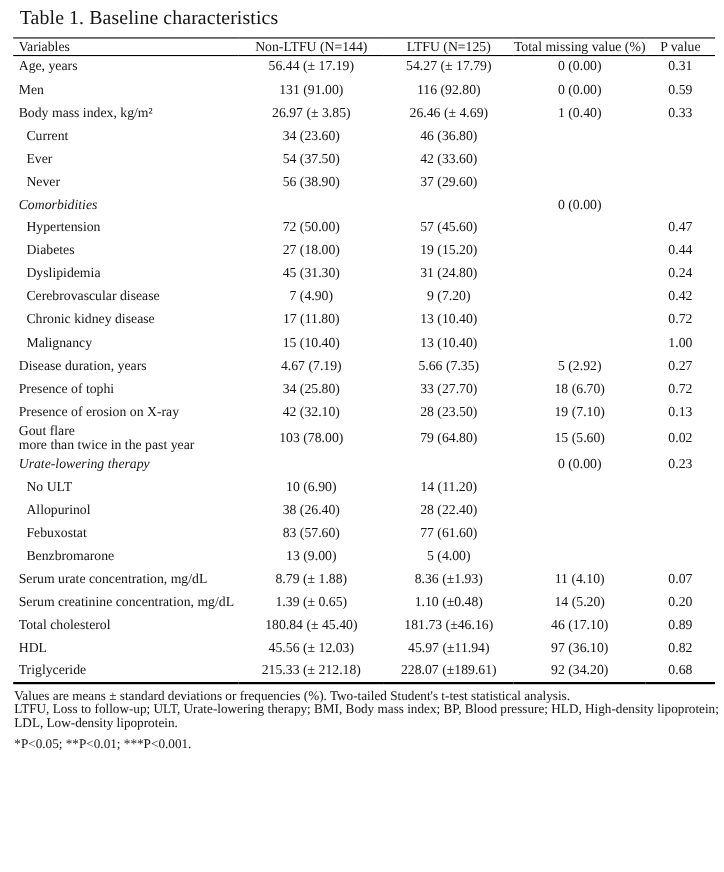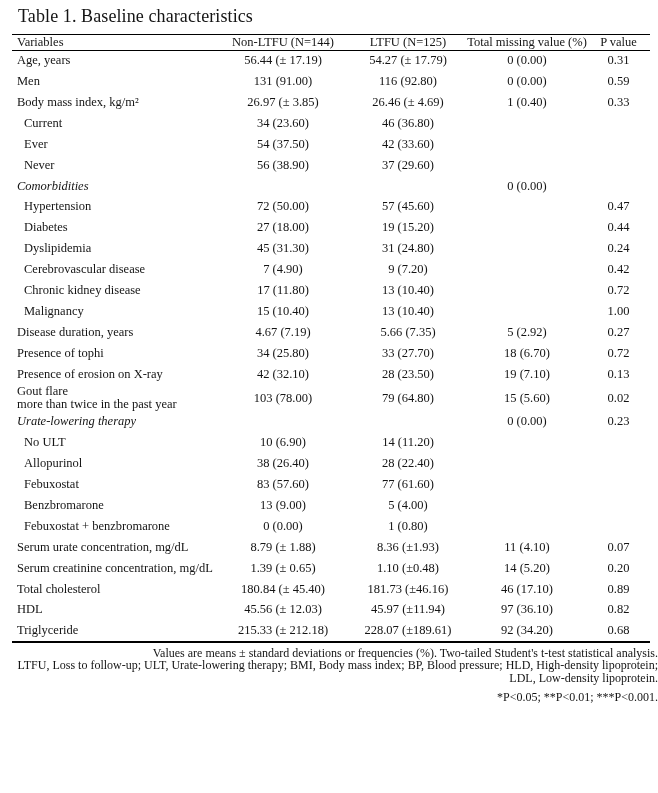--- a/index.html
+++ b/index.html
@@ -55,21 +55,21 @@
     white-space: pre-line;
   }
   tr.sub td.var { padding-left: 12px; }
   tr.section td.var { font-style: italic; }
   .footnotes {
     margin: 4px 0 0 1px;
     font-size: 12px;
     line-height: 12.6px;
     width: 645px;
   }
-  .footnotes p { margin: 0; text-align: right; }
+  .footnotes p { margin: 0; }
   .footnotes p.sig { margin-top: 7px; }
 </style>
 </head>
 <body>
 
 <div class="page">
 
   <div class="title">Table 1. Baseline characteristics</div>
 
   <table class="baseline">
@@ -238,27 +238,20 @@
       <td></td>
       <td></td>
     </tr>
         <tr class="sub">
       <td class="var">Benzbromarone</td>
       <td>13 (9.00)</td>
       <td>5 (4.00)</td>
       <td></td>
       <td></td>
     </tr>
-        <tr class="sub">
-      <td class="var">Febuxostat + benzbromarone</td>
-      <td>0 (0.00)</td>
-      <td>1 (0.80)</td>
-      <td></td>
-      <td></td>
-    </tr>
         <tr class="item">
       <td class="var">Serum urate concentration, mg/dL</td>
       <td>8.79 (± 1.88)</td>
       <td>8.36 (±1.93)</td>
       <td>11 (4.10)</td>
       <td>0.07</td>
     </tr>
         <tr class="item">
       <td class="var">Serum creatinine concentration, mg/dL</td>
       <td>1.39 (± 0.65)</td>

